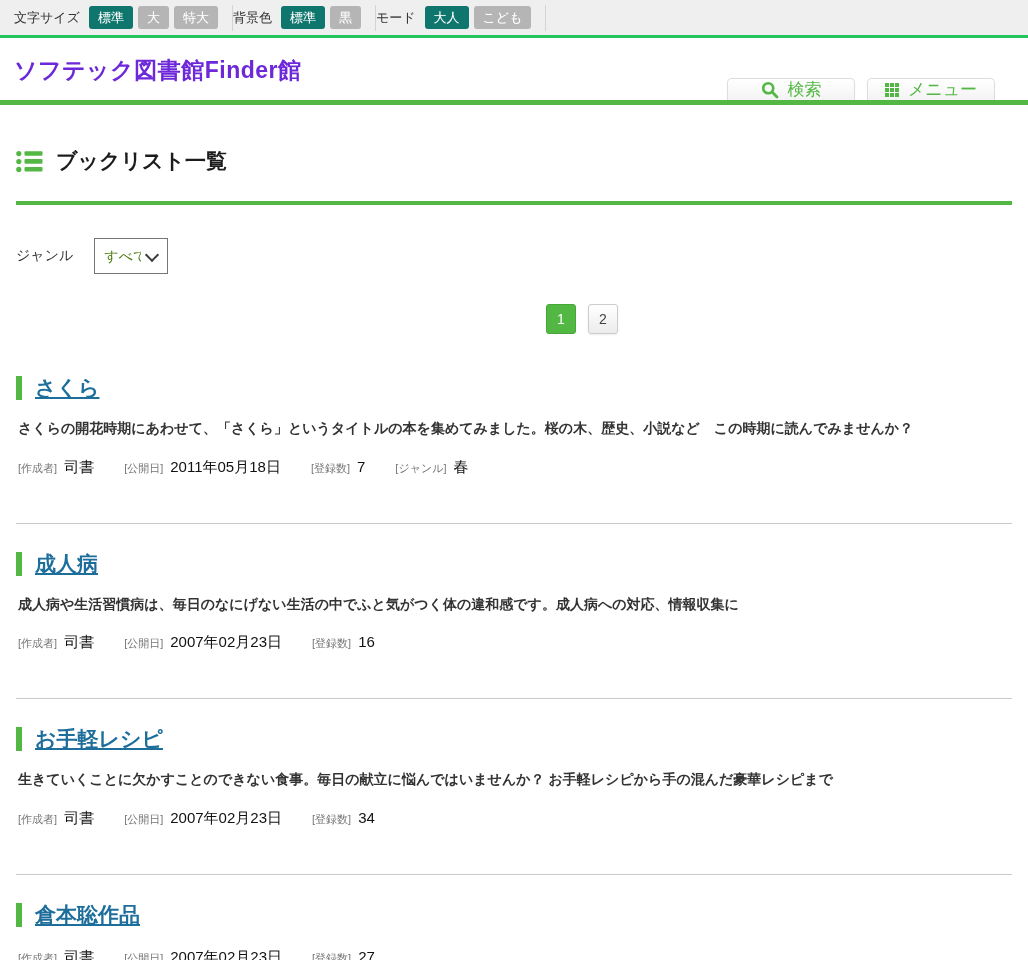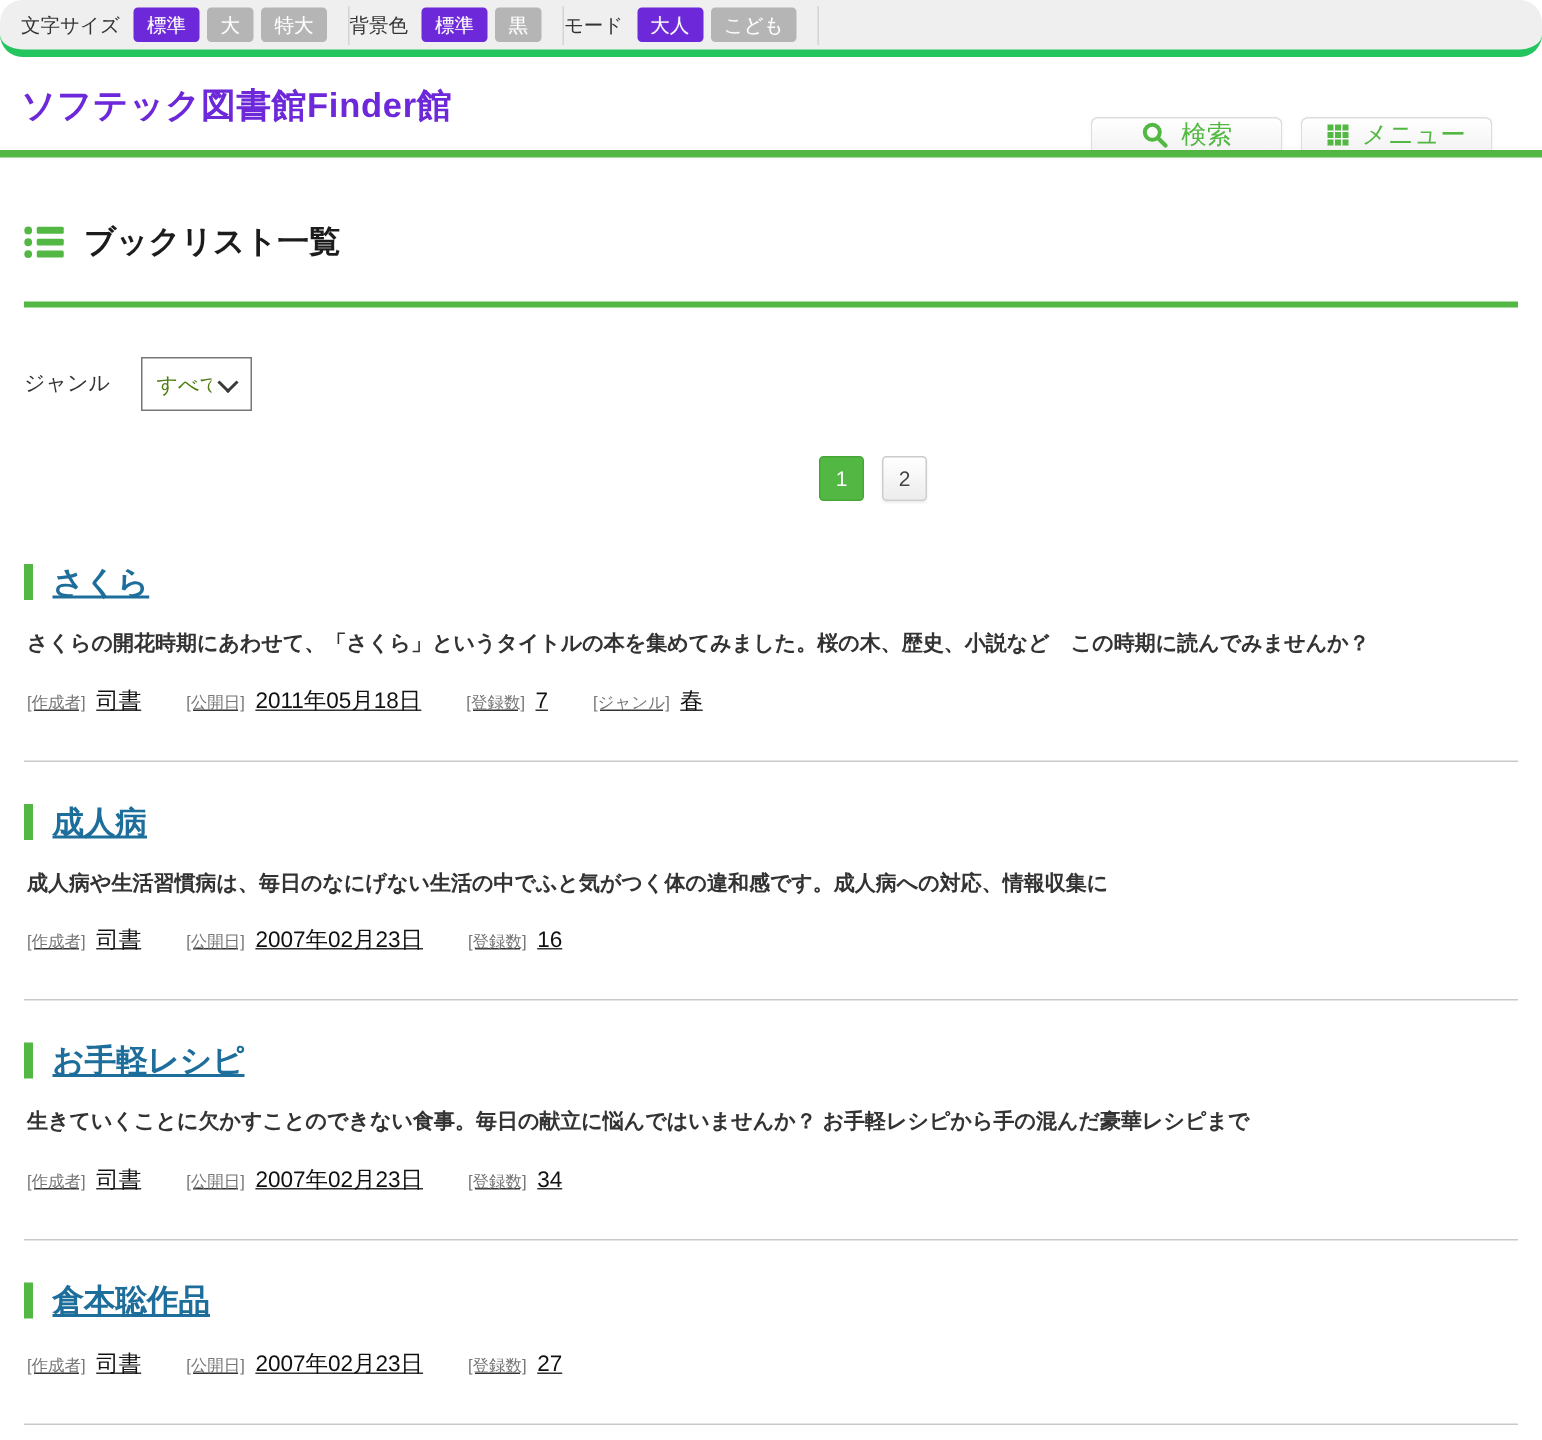--- a/index.html
+++ b/index.html
@@ -5,32 +5,32 @@
   * { box-sizing: border-box; margin: 0; padding: 0; }
   html, body { background: #fff; }
   body {
     width: 1028px; min-height: 960px; margin: 0 auto;
     font-family: "Liberation Sans", "DejaVu Sans", sans-serif;
     color: #333;
   }
 
   
   .topbar {
-    height: 38px; background: #efefef; border-bottom: 5px solid #22c55e;
-    display: flex; align-items: center; padding-left: 14px; border-radius: 15px;
+    height: 38px; background: #efefef; border-bottom: 3px solid #22c55e;
+    display: flex; align-items: center; padding-left: 14px;
   }
   .tb-group { display: flex; align-items: center; gap: 5px; padding: 0 14px 0 0; }
   .tb-sep { width: 1px; height: 26px; background: #d4d4d4; }
   .tb-label { font-size: 13px; color: #333; margin-right: 4px; white-space: nowrap; }
   .pill {
     border: none; border-radius: 3px; font-size: 13px; line-height: 1;
     padding: 5px 9px; color: #fff; background: #b5b5b5; cursor: pointer;
     font-family: inherit; text-shadow: 0 0 1px rgba(255,255,255,.3);
   }
-  .pill.active { background: #6d28d9; }
+  .pill.active { background: #0f766e; }
 
   
   .site-header { position: relative; height: 62px; background: #fff; }
   .site-title {
     position: absolute; left: 14px; top: 50%; transform: translateY(-46%);
     font-size: 23px; font-weight: bold; color: #6d28d9; letter-spacing: .5px;
   }
   .header-buttons { position: absolute; right: 33px; bottom: 0; display: flex; gap: 12px; }
   .hdr-btn {
     width: 128px; height: 22px; display: flex; align-items: center; justify-content: center; gap: 9px;
@@ -91,29 +91,29 @@
   .circle-arrow {
     position: relative; width: 16px; height: 16px; border-radius: 50%; background: #53b843; display: inline-block;
   }
   .circle-arrow::after {
     content: ''; position: absolute; left: 6px; top: 4px;
     border-left: 5px solid #fff; border-top: 4px solid transparent; border-bottom: 4px solid transparent;
   }
 
   
   .book-list { margin-top: 14px; }
-  .book-item { padding: 26px 0 30px; border-bottom: 1px solid #c9c9c9; }
+  .book-item { padding: 26px 0 46px; border-bottom: 1px solid #c9c9c9; }
   .book-title-row { display: flex; align-items: center; gap: 13px; }
   .green-bar { width: 6px; height: 24px; background: #53b843; flex: none; }
   .book-title {
     font-size: 21px; font-weight: bold; color: #1e6e9c;
     text-decoration: underline; cursor: pointer;
   }
   .book-desc { margin: 17px 0 0 2px; font-size: 14px; color: #333; line-height: 1.4; font-weight: bold; }
-  .book-meta { margin: 19px 0 0 2px; display: flex; align-items: baseline; text-decoration: underline; }
+  .book-meta { margin: 19px 0 0 2px; display: flex; align-items: baseline; }
   .meta-pair { margin-right: 30px; white-space: nowrap; }
   .m-label { font-size: 11px; color: #767676; margin-right: 7px; }
   .m-value { font-size: 15px; color: #111; }
 </style>
 </head>
 <body>
 
 <div class="topbar">
   <div class="tb-group">
     <span class="tb-label">文字サイズ</span>

